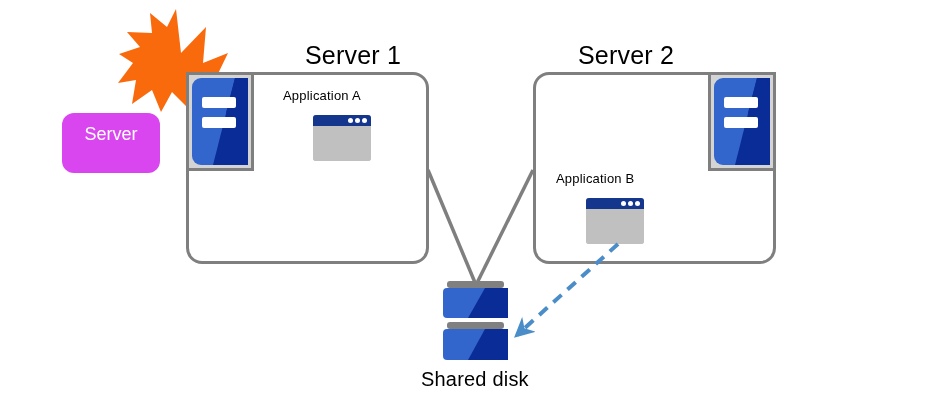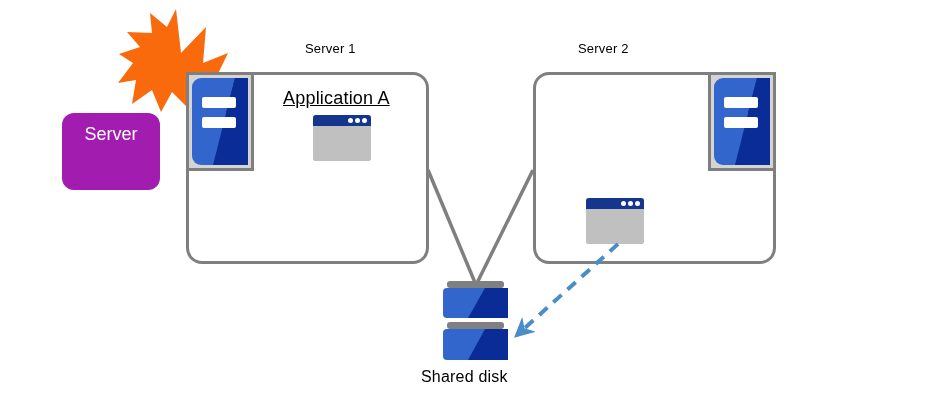--- a/index.html
+++ b/index.html
@@ -24,50 +24,49 @@
     width: 948px;
     height: 401px;
   }
   .label {
     position: absolute;
     color: #000000;
     white-space: nowrap;
     font-family: "Liberation Sans", sans-serif;
   }
   .server-title {
+    font-size: 25px;
+    letter-spacing: 0.2px;
+  }
+  .app-title {
     font-size: 13px;
     letter-spacing: 0.2px;
   }
-  .app-title {
-    font-size: 18px;
-    letter-spacing: 0.2px;
-    text-decoration: underline;
-  }
   .disk-title {
-    font-size: 16px;
+    font-size: 20px;
     letter-spacing: 0.2px;
   }
   .callout-text {
     position: absolute;
     color: #ffffff;
     font-size: 18px;
     line-height: 22px;
     text-align: center;
     width: 100%;
     left: 0;
     top: 10px;
     pointer-events: none;
   }
   .callout-box {
     position: absolute;
     left: 62px;
     top: 113px;
     width: 98px;
-    height: 77px;
-    background: #a21caf;
+    height: 60px;
+    background: #d946ef;
     border-radius: 12px;
   }
   .server-box {
     position: absolute;
     border: 3px solid #7F7F7F;
     border-radius: 16px;
     background: transparent;
     box-sizing: border-box;
   }
   #server1-box { left: 186px; top: 72px; width: 243px; height: 192px; }
@@ -198,20 +197,21 @@
   <div class="server-icon" id="server2-icon">
     <svg width="62" height="93" viewBox="0 0 62 93">
       <rect x="3" y="3" width="56" height="87" rx="9" ry="9" fill="#3366CC"></rect>
       <path d="M 59 3 L 59 90 L 24 90 L 46 3 Z" fill="#0A2C96"></path>
       <path d="M 59 12 A 9 9 0 0 0 50 3 L 46 3 L 37 38 L 59 38 Z" fill="#0A2C96"></path>
       <rect x="13" y="22" width="34" height="11" rx="2" ry="2" fill="#ffffff"></rect>
       <rect x="13" y="42" width="34" height="11" rx="2" ry="2" fill="#ffffff"></rect>
     </svg>
   </div>
 
+  <div class="label app-title" style="left:556px; top:171px;">Application  B</div>
 
   <div class="app-window" id="app2-window">
     <div class="app-titlebar">
       <span class="app-dot d1"></span>
       <span class="app-dot d2"></span>
       <span class="app-dot d3"></span>
     </div>
     <div class="app-body"></div>
   </div>
 

